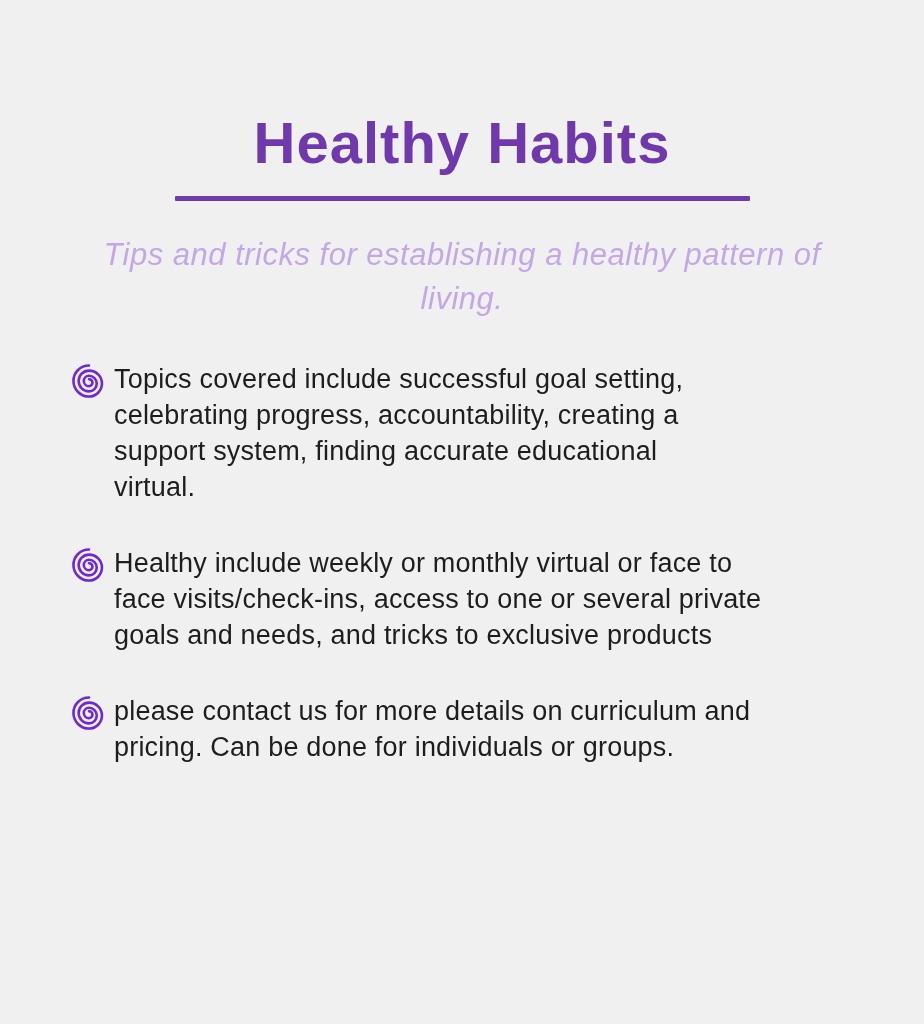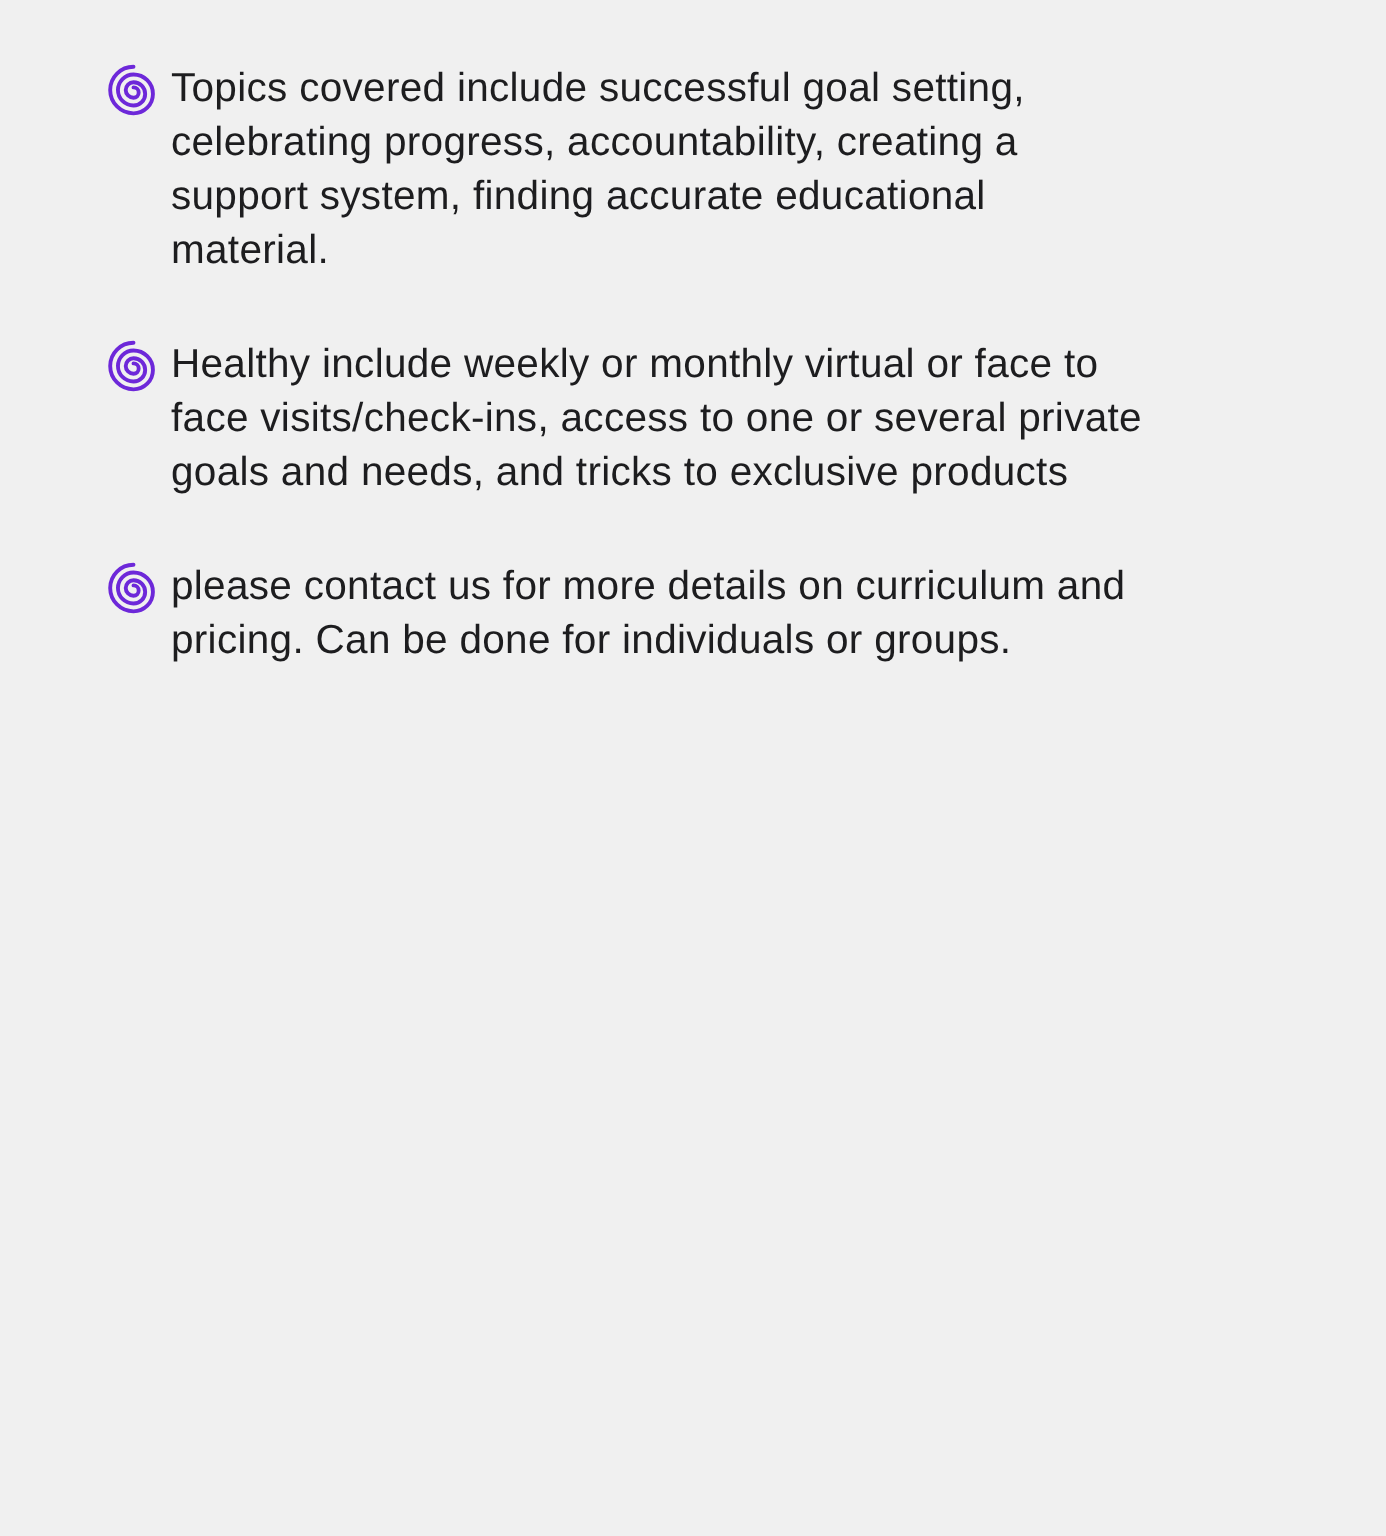--- a/index.html
+++ b/index.html
@@ -78,34 +78,42 @@
     color: var(--body-text, #1d1d1f);
     letter-spacing: 0.2px;
   }
   .line { white-space: nowrap; }
 </style>
 </head>
 <body>
 
 <div class="poster">
 
+  <div class="header">
+    <div class="title">Healthy Habits</div>
+    <div class="divider"></div>
+    <div class="subtitle">
+      <div class="line">Tips and tricks for establishing a healthy pattern of</div>
+      <div class="line">living.</div>
+    </div>
+  </div>
 
   <div class="bullets">
 
     <div class="bullet-item">
       <span class="bullet-icon">
         <svg viewBox="0 0 44 44" aria-hidden="true">
           <path transform="rotate(-90 22 22)" d="M 40,22 A 18,18 0 0 0 4,22 A 15,15 0 0 0 34,22 A 12,12 0 0 0 10,22 A 9,9 0 0 0 28,22 A 6,6 0 0 0 16,22 A 4,4 0 0 0 24,22"></path>
         </svg>
       </span>
       <div class="bullet-text">
         <div class="line">Topics covered include successful goal setting,</div>
         <div class="line">celebrating progress, accountability, creating a</div>
         <div class="line">support system, finding accurate educational</div>
-        <div class="line">material.</div>
+        <div class="line">virtual.</div>
       </div>
     </div>
 
     <div class="bullet-item">
       <span class="bullet-icon">
         <svg viewBox="0 0 44 44" aria-hidden="true">
           <path transform="rotate(-90 22 22)" d="M 40,22 A 18,18 0 0 0 4,22 A 15,15 0 0 0 34,22 A 12,12 0 0 0 10,22 A 9,9 0 0 0 28,22 A 6,6 0 0 0 16,22 A 4,4 0 0 0 24,22"></path>
         </svg>
       </span>
       <div class="bullet-text">

